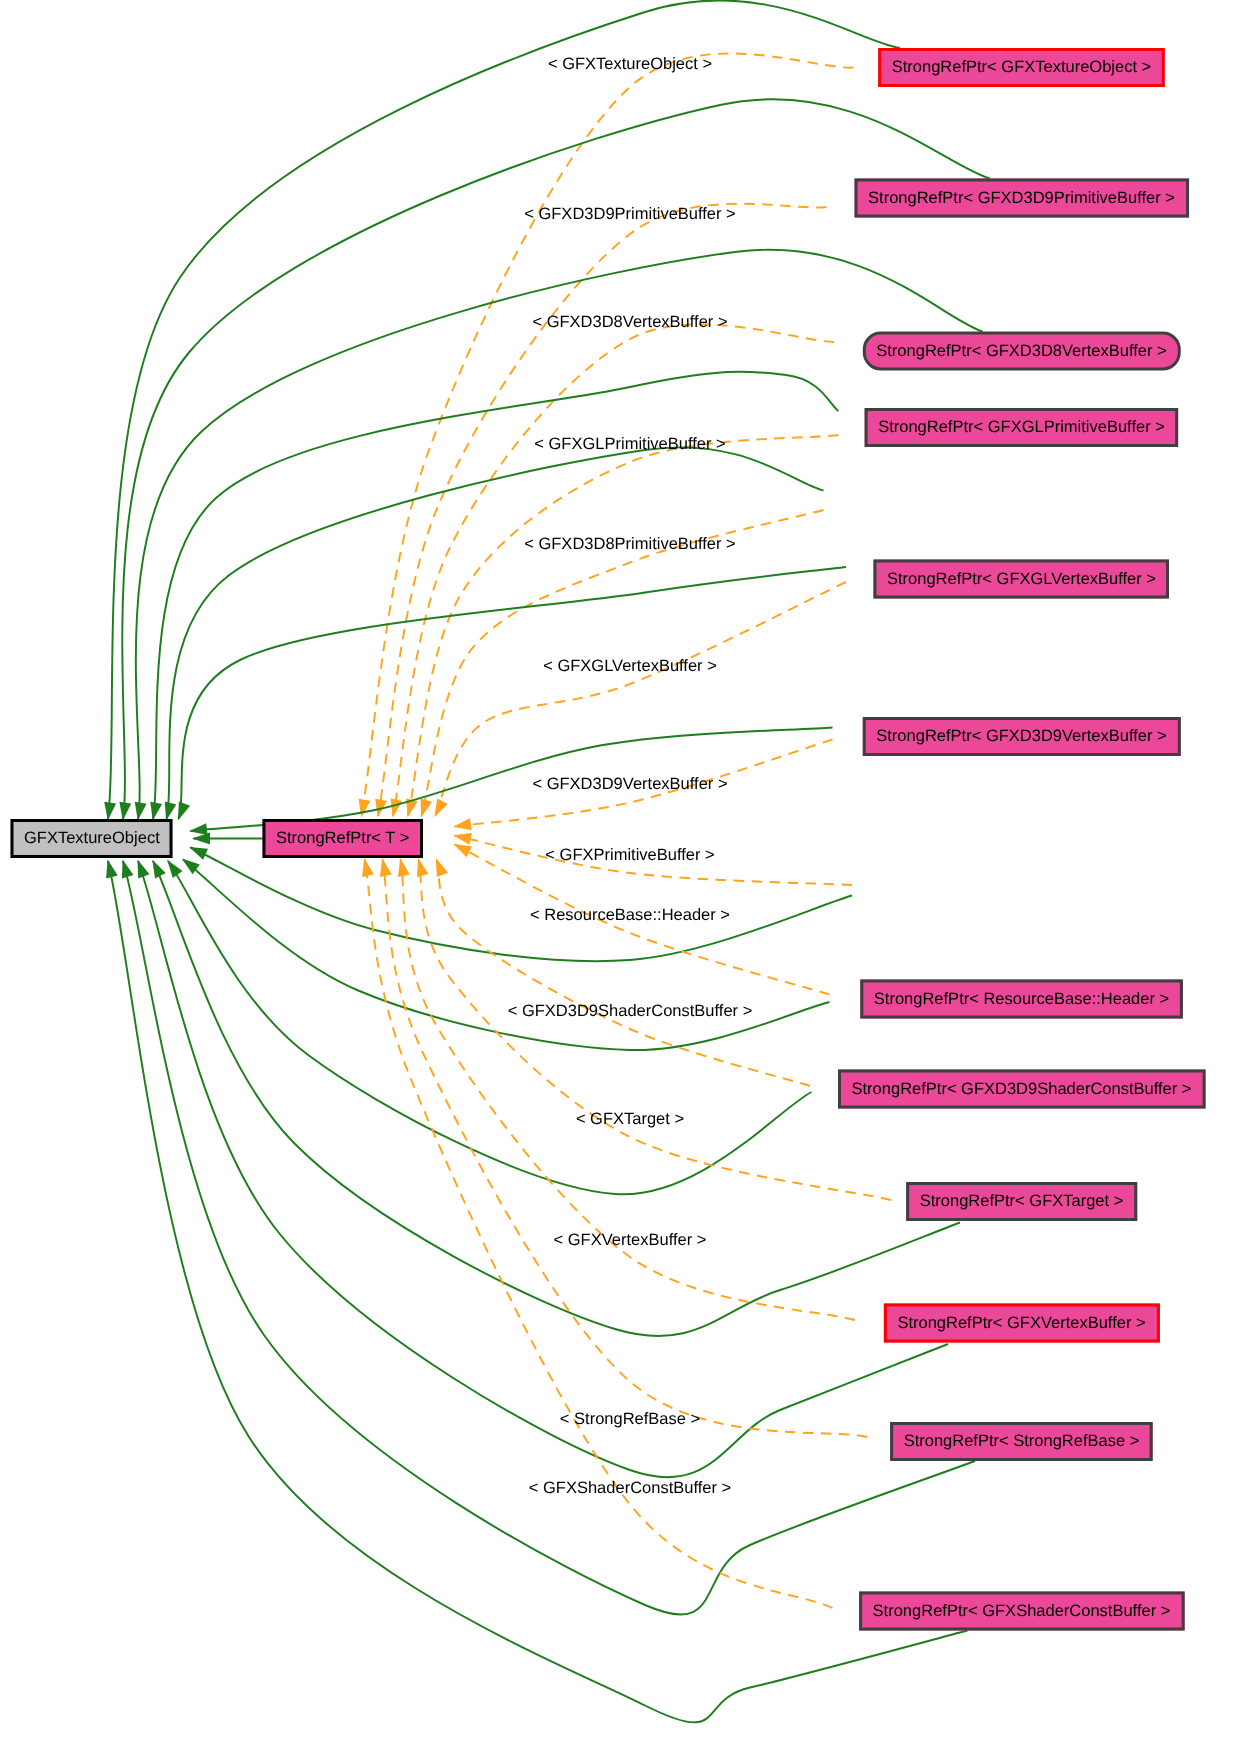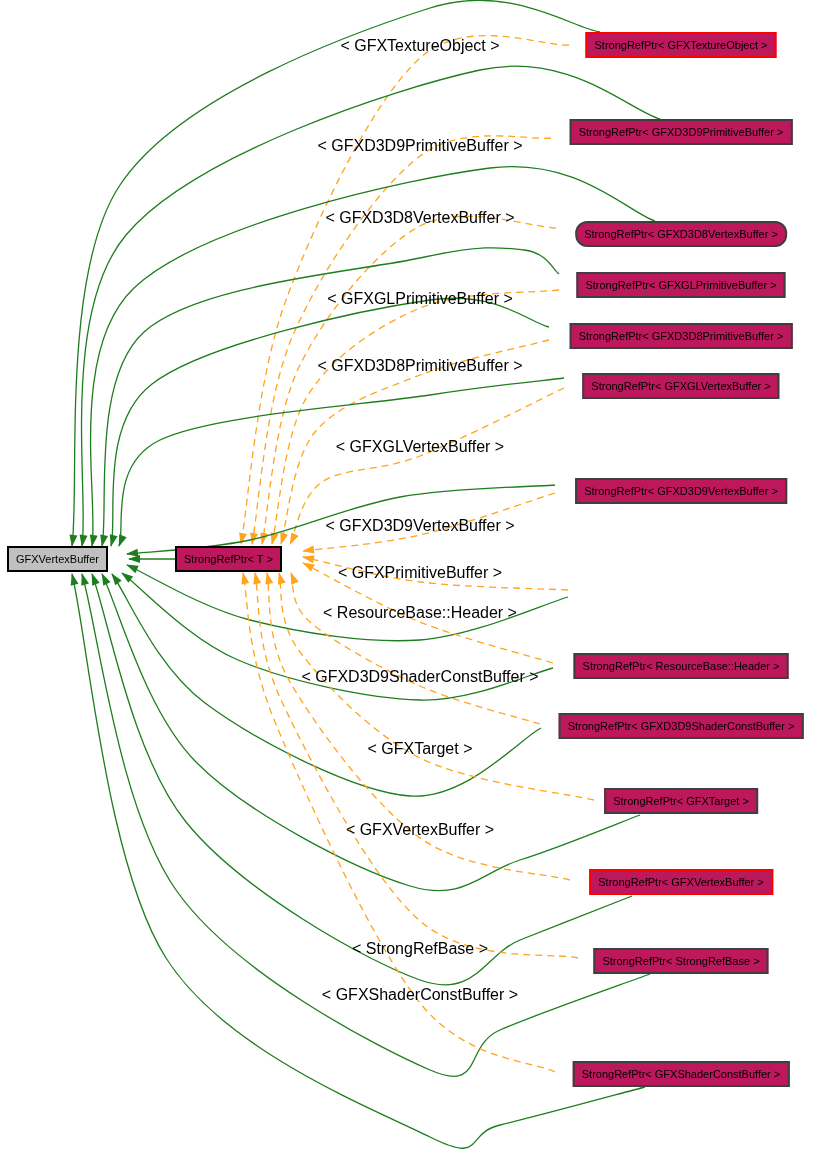--- a/index.html
+++ b/index.html
@@ -9,33 +9,33 @@
     overflow:hidden;
     background:#ffffff;
     font-family:"Liberation Sans", sans-serif;
   }
   #edges{position:absolute;left:0;top:0;}
   .node{
     position:absolute;
     height:22px;line-height:22px;
     padding:0 7px;
     font-size:11px;white-space:nowrap;color:#000;
-    background:#be185d;
+    background:#ec4899;
     border:2px solid var(--border,#3f3f3f);
     text-align:center;
     z-index:2;
   }
   .inst{transform:translateX(-50%);}
   .inst.red{border-color:var(--red,#ff0000);}
   .base{background:var(--basefill,#c0c0c0);border-color:#000;}
   .tmpl{border-color:#000;text-align:right;}
   .edge-label{
     position:absolute;
     transform:translateX(-50%);
-    font-size:16px;white-space:nowrap;color:#000;
+    font-size:11px;white-space:nowrap;color:#000;
     z-index:3;
   }
   .gpath{stroke:var(--inherit,#1e7d1e);stroke-width:1.3;fill:none;}
   .opath{stroke:var(--template,#ffa41c);stroke-width:1.3;fill:none;stroke-dasharray:7 5;}
 </style>
 </head>
 <body>
 
 <div id="diagram">
   <svg id="edges" width="829" height="1159" viewBox="0 0 829 1159" xmlns="http://www.w3.org/2000/svg">
@@ -73,31 +73,30 @@
         <path d="M632,896 C613.3333333333334,903.3333333333334 555.3333333333334,926 520,940 C484.6666666666667,954 475.6666666666667,999.6666666666666 420,980 C364.3333333333333,960.3333333333334 240.66666666666666,889.6666666666666 186,822 C131.33333333333334,754.3333333333334 107.66666666666667,615.3333333333334 92,574" class="gpath" marker-end="url(#arrow-green)"></path>
         <path d="M570,880 C545,873 466.6666666666667,871 420,838 C373.3333333333333,805 315.5,726.1666666666666 290,682 C264.5,637.8333333333334 270.8333333333333,591.1666666666666 267,573" class="opath" marker-end="url(#arrow-orange)"></path>
         <path d="M650,974 C625,983.3333333333334 536.6666666666666,1014 500,1030 C463.3333333333333,1046 484,1093.3333333333333 430,1070 C376,1046.6666666666667 234,972.6666666666666 176,890 C118,807.3333333333334 97.66666666666667,626.6666666666666 82,574" class="gpath" marker-end="url(#arrow-green)"></path>
         <path d="M578,958 C551.6666666666666,951.8333333333334 469.3333333333333,963.6666666666666 420,921 C370.6666666666667,878.3333333333334 309.5,760 282,702 C254.5,644 259.5,594.5 255,573" class="opath" marker-end="url(#arrow-orange)"></path>
         <path d="M645,1087 C620.8333333333334,1093.3333333333333 535.8333333333334,1116.6666666666667 500,1125 C464.1666666666667,1133.3333333333333 485.6666666666667,1164.8333333333333 430,1137 C374.3333333333333,1109.1666666666667 225.66666666666666,1051.8333333333333 166,958 C106.33333333333334,864.1666666666666 87.66666666666667,638 72,574" class="gpath" marker-end="url(#arrow-green)"></path>
         <path d="M555,1072 C532.5,1060.5 466.6666666666667,1061.3333333333333 420,1003 C373.3333333333333,944.6666666666666 304.5,793.6666666666666 275,722 C245.5,650.3333333333334 248.33333333333334,597.8333333333334 243,573" class="opath" marker-end="url(#arrow-orange)"></path>
         <path d="M175,559 L129,559" class="gpath" marker-end="url(#arrow-green)"></path>
       </g>
   </svg>
 
-  <div class="node base" style="left:7px;top:546px;">GFXVertexBuffer</div>
+  <div class="node base" style="left:7px;top:546px;">GFXTextureObject</div>
   <div class="node tmpl" style="left:175px;top:546px;">StrongRefPtr&lt; T &gt;</div>
 <div class="node inst red" style="left: 681px; top: 32px;">StrongRefPtr&lt; GFXTextureObject &gt;</div>
     <div class="edge-label" style="left: 420px; top: 37px;">&lt; GFXTextureObject &gt;</div>
     <div class="node inst" style="left: 681px; top: 119px;">StrongRefPtr&lt; GFXD3D9PrimitiveBuffer &gt;</div>
     <div class="edge-label" style="left: 420px; top: 137px;">&lt; GFXD3D9PrimitiveBuffer &gt;</div>
     <div class="node inst" style="left: 681px; top: 221px; border-radius: 12px;">StrongRefPtr&lt; GFXD3D8VertexBuffer &gt;</div>
     <div class="edge-label" style="left: 420px; top: 209px;">&lt; GFXD3D8VertexBuffer &gt;</div>
     <div class="node inst" style="left: 681px; top: 272px;">StrongRefPtr&lt; GFXGLPrimitiveBuffer &gt;</div>
     <div class="edge-label" style="left: 420px; top: 290px;">&lt; GFXGLPrimitiveBuffer &gt;</div>
-    <div class="node inst" style="left: 681px; top: 323px;">StrongRefPtr&lt; GFXD3D8PrimitiveBuffer &gt;</div>
     <div class="edge-label" style="left: 420px; top: 357px;">&lt; GFXD3D8PrimitiveBuffer &gt;</div>
     <div class="node inst" style="left: 681px; top: 373px;">StrongRefPtr&lt; GFXGLVertexBuffer &gt;</div>
     <div class="edge-label" style="left: 420px; top: 438px;">&lt; GFXGLVertexBuffer &gt;</div>
     <div class="node inst" style="left: 681px; top: 478px;">StrongRefPtr&lt; GFXD3D9VertexBuffer &gt;</div>
     <div class="edge-label" style="left: 420px; top: 517px;">&lt; GFXD3D9VertexBuffer &gt;</div>
     <div class="edge-label" style="left: 420px; top: 564px;">&lt; GFXPrimitiveBuffer &gt;</div>
     <div class="node inst" style="left: 681px; top: 653px;">StrongRefPtr&lt; ResourceBase::Header &gt;</div>
     <div class="edge-label" style="left: 420px; top: 604px;">&lt; ResourceBase::Header &gt;</div>
     <div class="node inst" style="left: 681px; top: 713px;">StrongRefPtr&lt; GFXD3D9ShaderConstBuffer &gt;</div>
     <div class="edge-label" style="left: 420px; top: 668px;">&lt; GFXD3D9ShaderConstBuffer &gt;</div>

